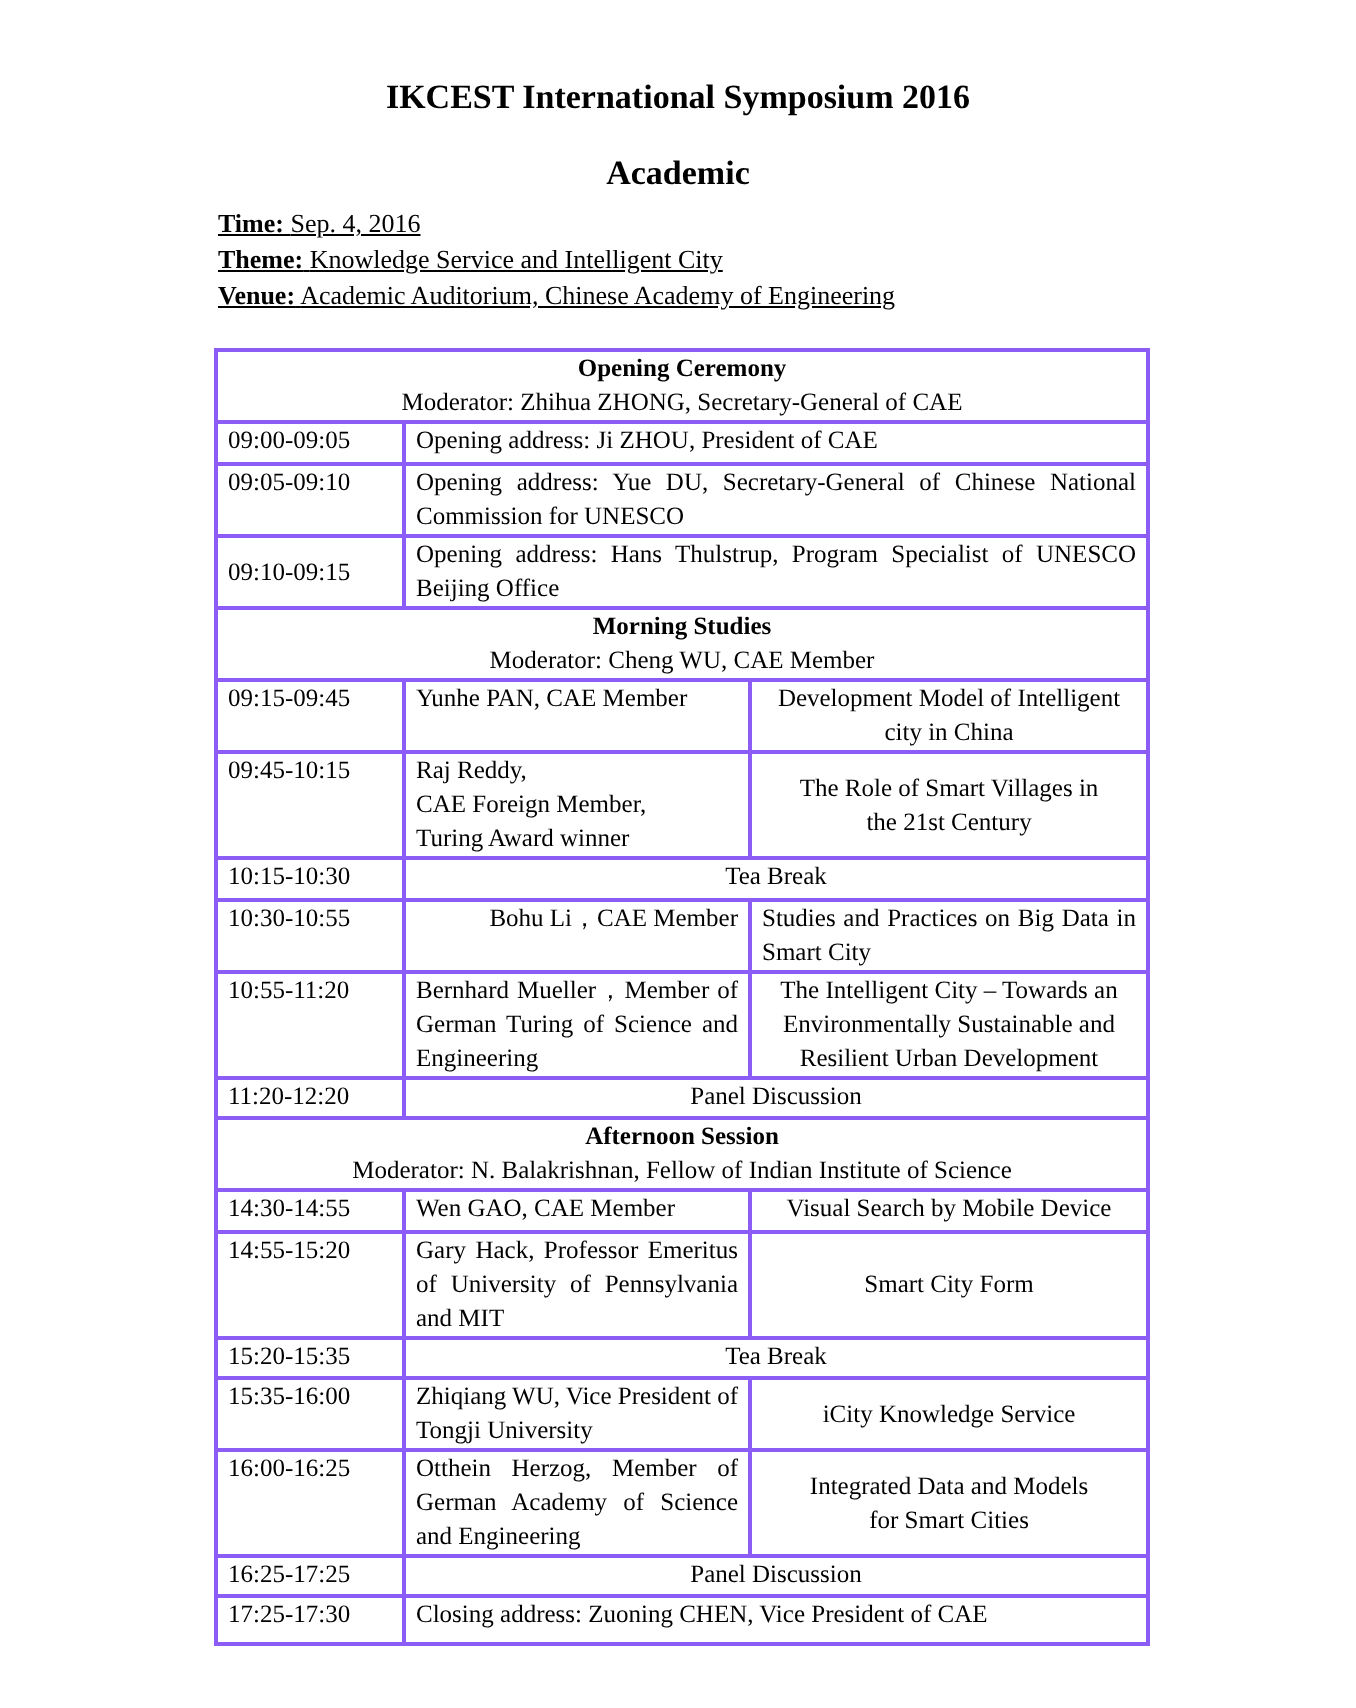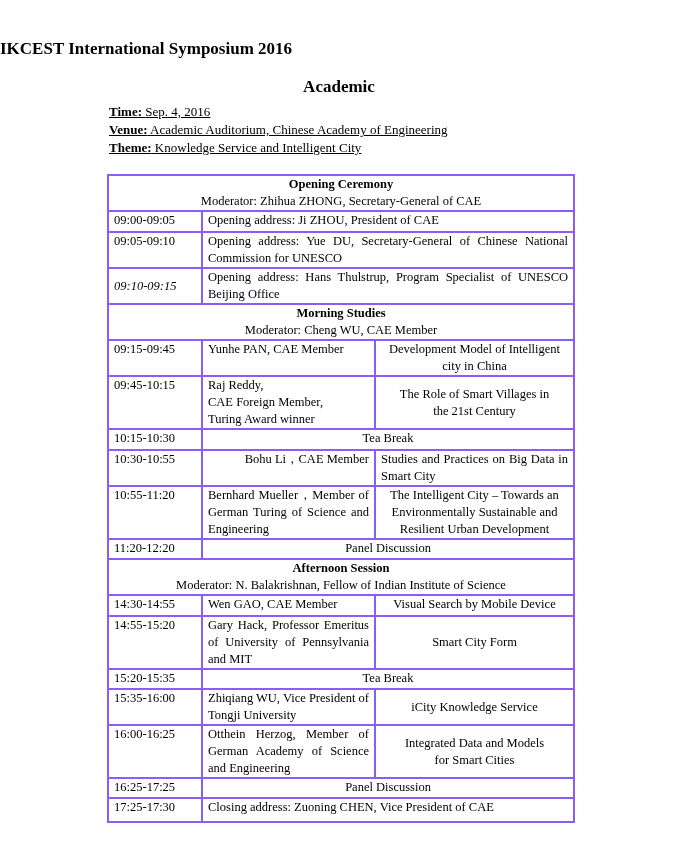--- a/index.html
+++ b/index.html
@@ -3,21 +3,21 @@
 <meta charset="utf-8">
 <style>
   html, body { margin: 0; padding: 0; background: #ffffff; }
   body {
     width: 678px; height: 854px; position: relative; overflow: hidden;
     font-family: "Liberation Serif", "DejaVu Serif", serif;
     color: #000000;
   }
   .title {
     position: absolute; left: 0; width: 678px; top: 38px;
-    text-align: left; font-weight: bold; font-size: 17px; line-height: 22px;
+    text-align: center; font-weight: bold; font-size: 17px; line-height: 22px;
   }
   .subtitle {
     position: absolute; left: 0; width: 678px; top: 76px;
     text-align: center; font-weight: bold; font-size: 17px; line-height: 22px;
   }
   .meta {
     position: absolute; left: 109px; top: 103px;
     font-size: 13px; line-height: 18px;
   }
   .meta-line { white-space: nowrap; text-decoration: underline; }
@@ -41,40 +41,40 @@
 
   td.session-head { text-align: center; padding: 0 4px; }
   .session-name { font-weight: bold; display: block; }
   .session-mod { display: block; }
   td.time { white-space: nowrap; padding-top: 1px; }
   td.full { text-align: justify; }
   td.center { text-align: center; }
   td.speaker { text-align: justify; }
   td.topic { text-align: center; }
   td.topic.vmid { vertical-align: middle; }
-  td.time.vmid { vertical-align: middle; font-style: italic; }
+  td.time.vmid { vertical-align: middle; }
 </style>
 </head>
 <body>
 
 <div class="title">IKCEST International Symposium 2016</div>
 <div class="subtitle">Academic</div>
 
 <div class="meta">
   <div class="meta-line">
     <span class="meta-label">Time:</span>
     <span>Sep. 4, 2016</span>
   </div>
   <div class="meta-line">
+    <span class="meta-label">Theme:</span>
+    <span>Knowledge Service and Intelligent City</span>
+  </div>
+  <div class="meta-line">
     <span class="meta-label">Venue:</span>
     <span>Academic Auditorium, Chinese Academy of Engineering</span>
-  </div>
-  <div class="meta-line">
-    <span class="meta-label">Theme:</span>
-    <span>Knowledge Service and Intelligent City</span>
   </div>
 </div>
 
 <table class="program">
   <colgroup>
     <col class="c-time">
       <col class="c-speaker">
       <col class="c-topic">
   </colgroup>
   <tbody>

